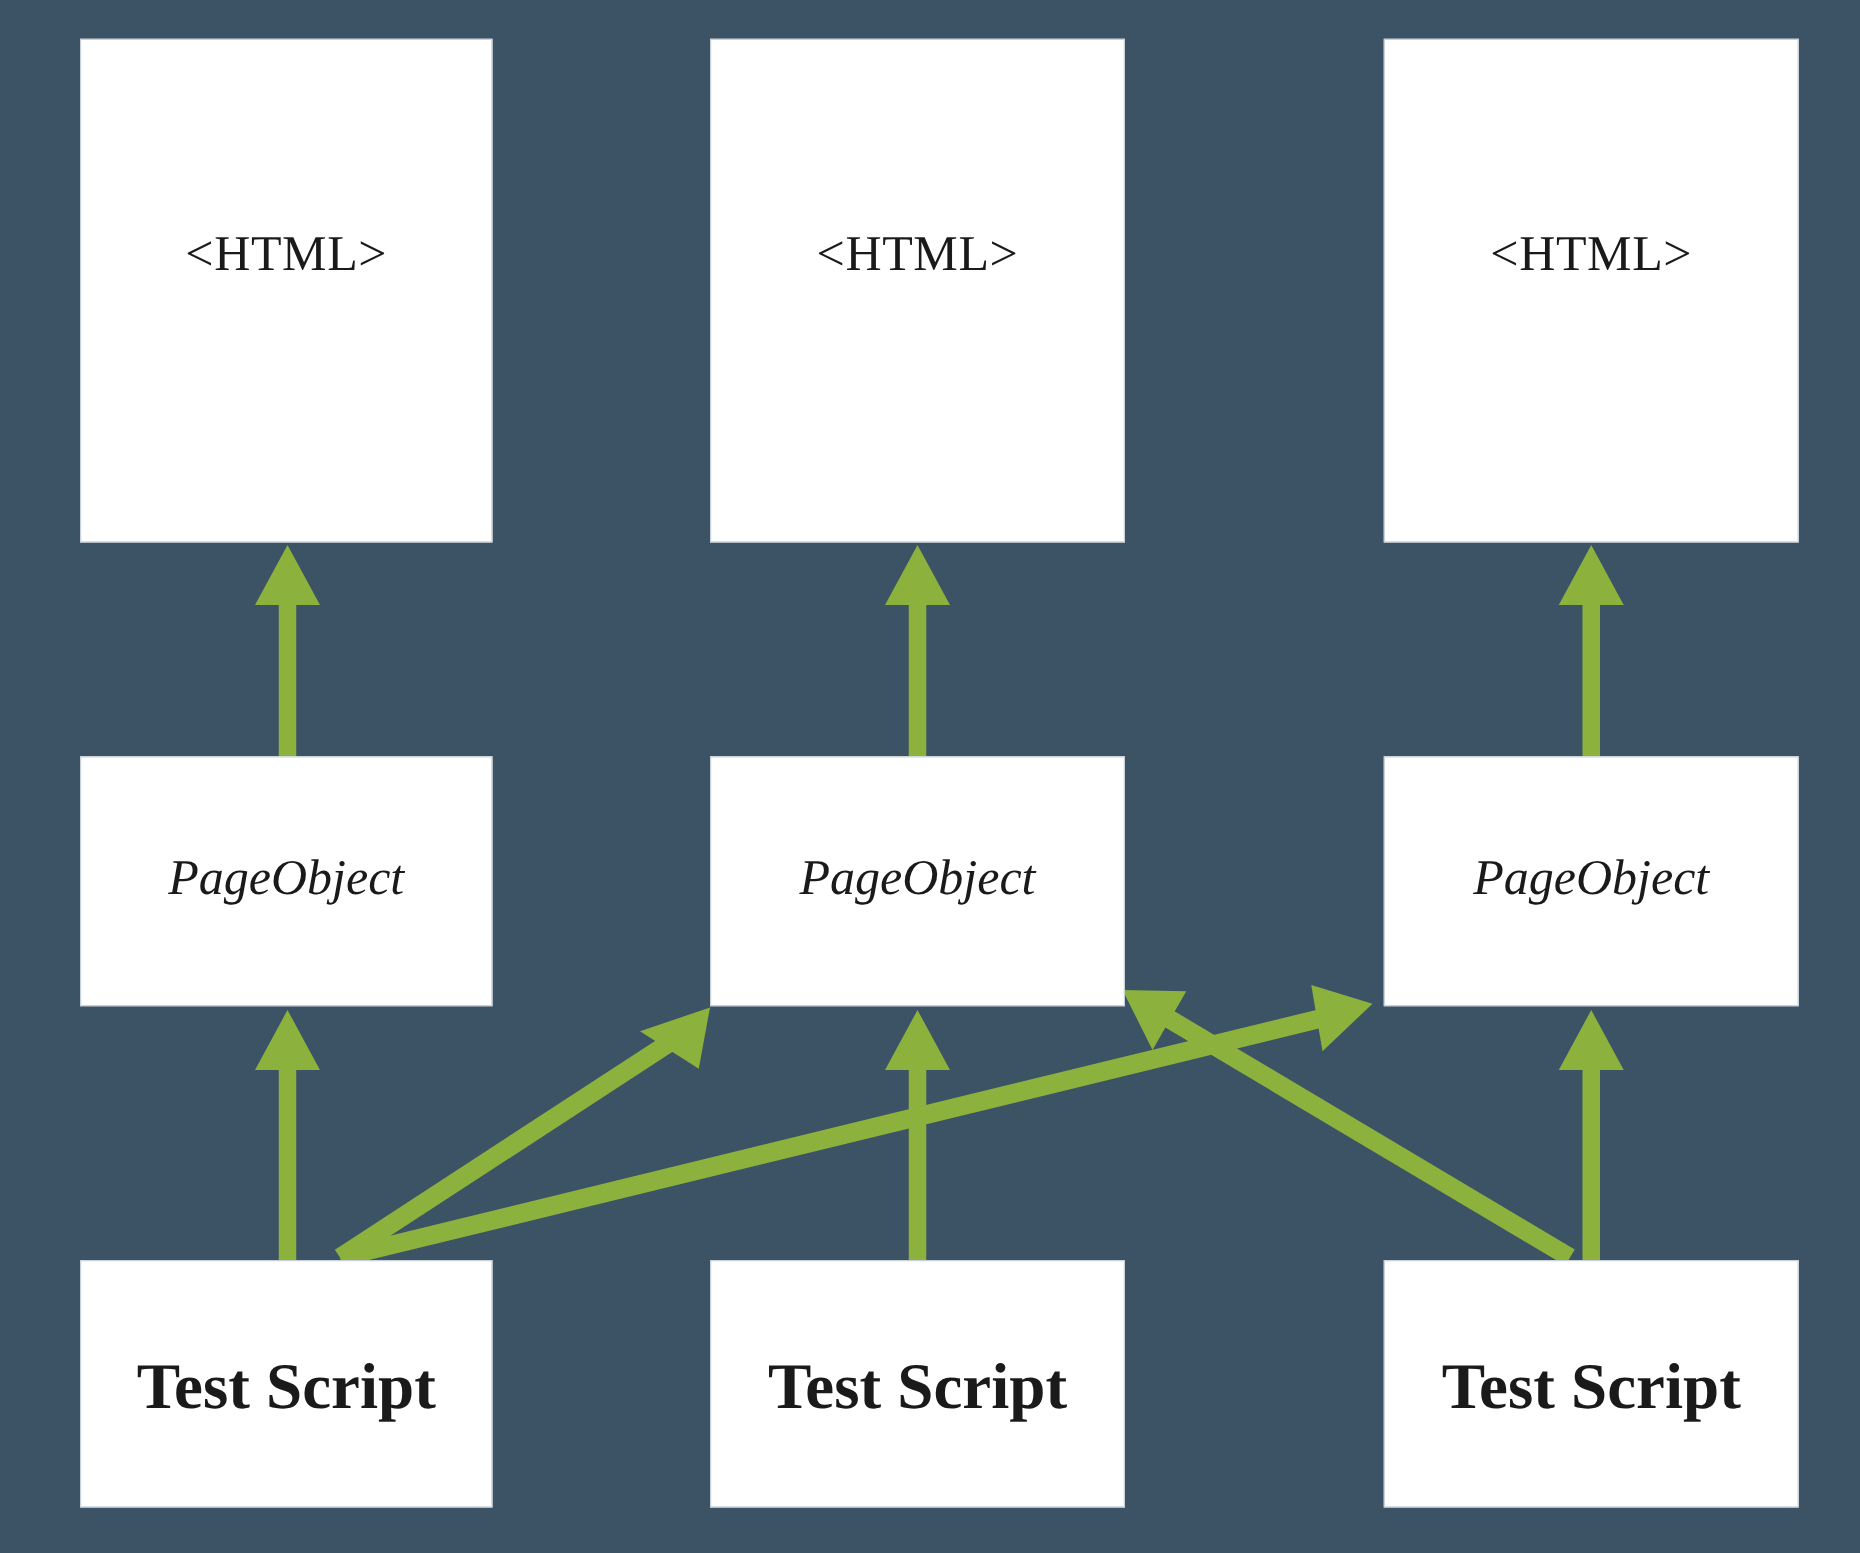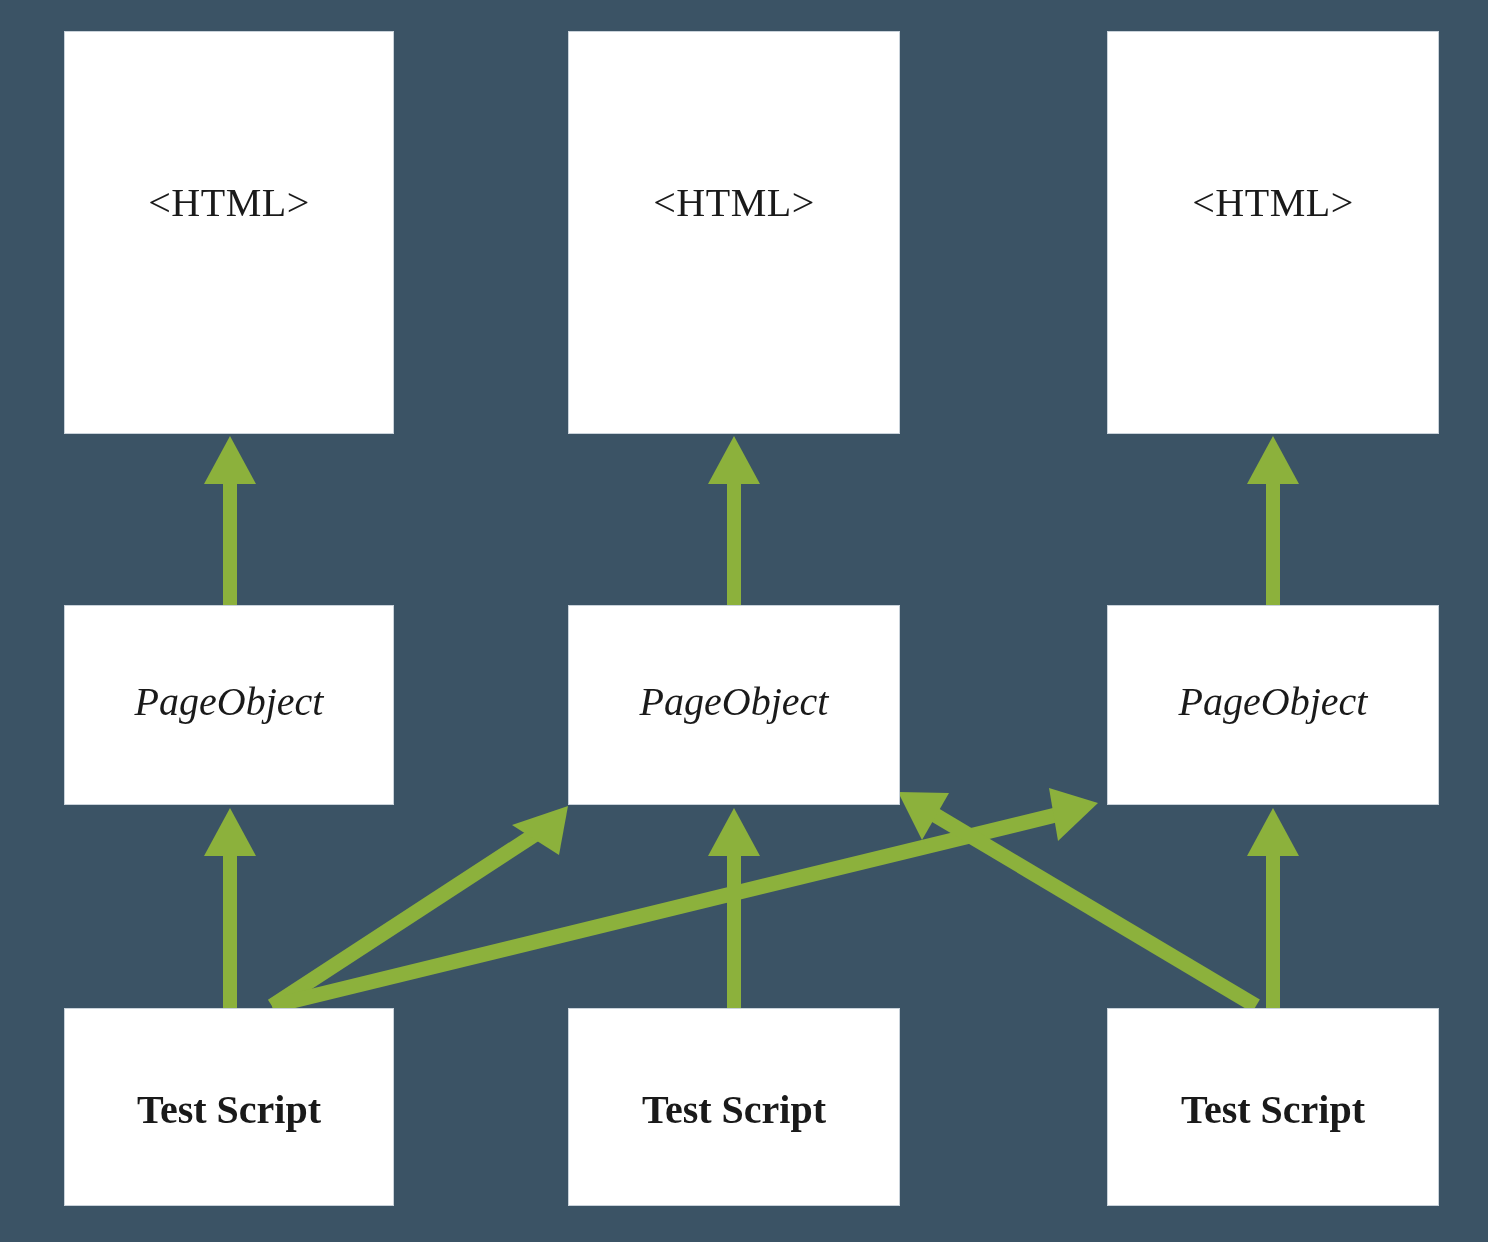--- a/index.html
+++ b/index.html
@@ -48,21 +48,21 @@
     font-size: 40px;
     font-weight: 400;
     letter-spacing: 0.5px;
   }
   .label-pageobject {
     font-size: 40px;
     font-weight: 400;
     font-style: italic;
   }
   .label-testscript {
-    font-size: 40px;
+    font-size: 52px;
     font-weight: 700;
   }
   
   #html-box-1 { left: 64px;   top: 31px;  width: 330px; height: 403px; }
   #html-box-2 { left: 568px;  top: 31px;  width: 332px; height: 403px; }
   #html-box-3 { left: 1107px; top: 31px;  width: 332px; height: 403px; }
   
   #html-box-1 .node-label,
   #html-box-2 .node-label,
   #html-box-3 .node-label { transform: translateY(-30px); }

